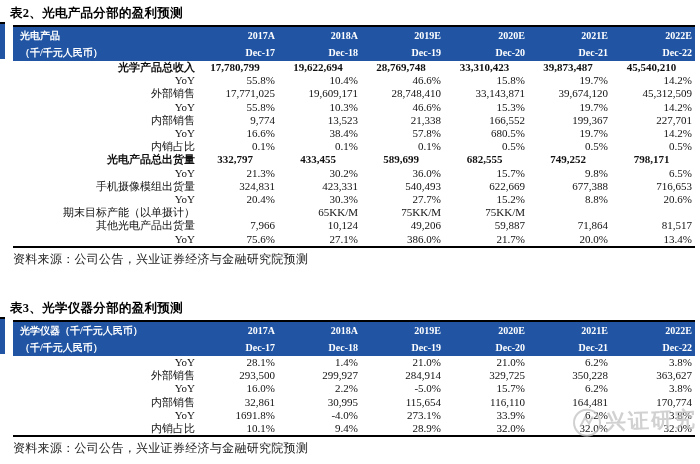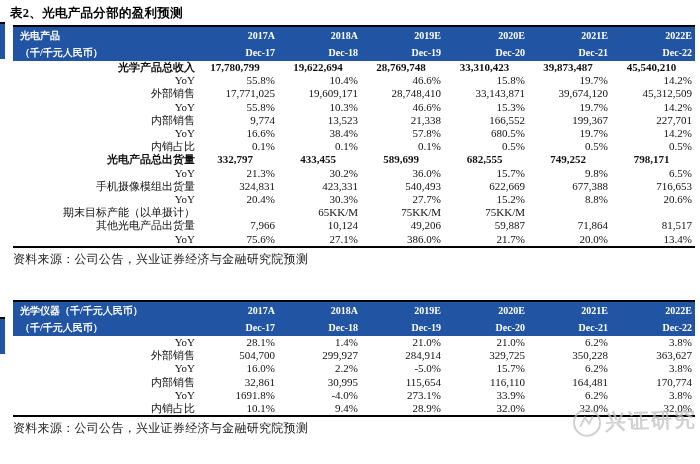--- a/index.html
+++ b/index.html
@@ -224,20 +224,21 @@
           <td>21.7%</td>
           <td>20.0%</td>
           <td>13.4%</td>
         </tr>
       </tbody>
   </table>
   <div class="source">资料来源：公司公告，兴业证券经济与金融研究院预测</div>
 </section>
 
 <section class="tblock" id="t3">
+  <h2 class="title">表3、光学仪器分部的盈利预测</h2>
   <table class="ftable">
     <colgroup>
       <col style="width:182px">
         <col style="width:83px">
         <col style="width:83px">
       <col style="width:83px">
         <col style="width:84px">
         <col style="width:83px">
         <col style="width:84px">
     </colgroup>
@@ -266,21 +267,21 @@
           <td class="label ind1">YoY</td>
           <td>28.1%</td>
           <td>1.4%</td>
           <td>21.0%</td>
           <td>21.0%</td>
           <td>6.2%</td>
           <td>3.8%</td>
         </tr>
         <tr>
           <td class="label ind1">外部销售</td>
-          <td>504,700</td>
+          <td>293,500</td>
           <td>299,927</td>
           <td>284,914</td>
           <td>329,725</td>
           <td>350,228</td>
           <td>363,627</td>
         </tr>
         <tr>
           <td class="label ind2">YoY</td>
           <td>16.0%</td>
           <td>2.2%</td>

